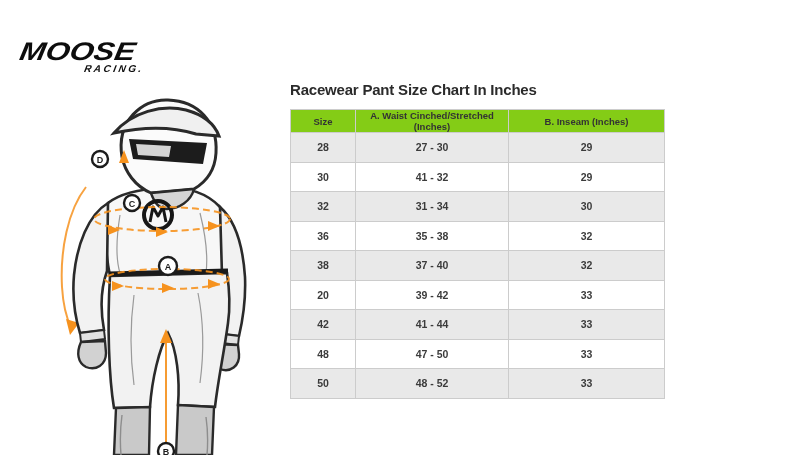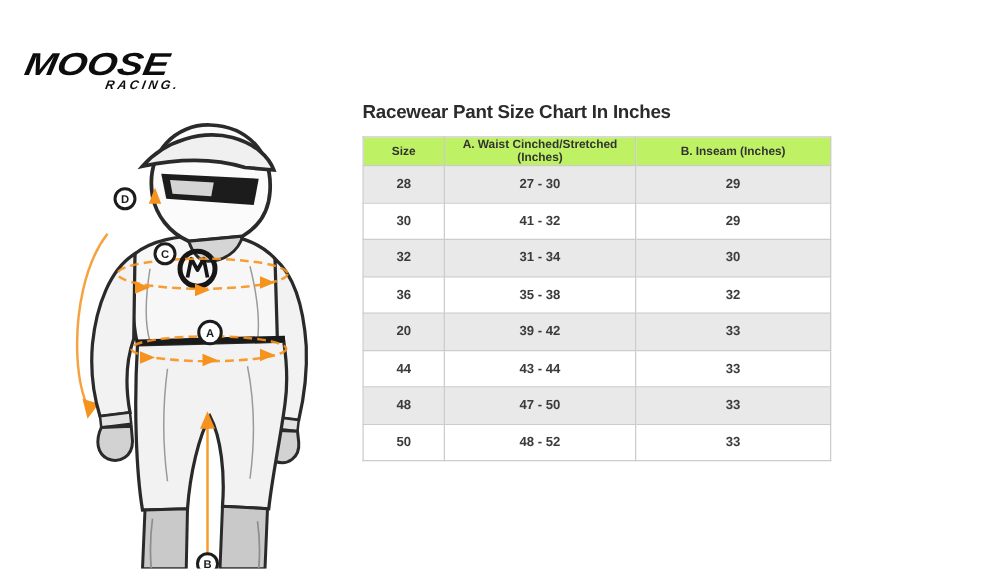--- a/index.html
+++ b/index.html
@@ -39,21 +39,21 @@
   table.size-chart {
     border-collapse:collapse; width:374px; table-layout:fixed;
   }
   .size-chart col.c-size   { width:65px; }
   .size-chart col.c-waist  { width:153px; }
   .size-chart col.c-inseam { width:156px; }
   .size-chart th, .size-chart td {
     border:1px solid #cccccc; text-align:center; vertical-align:middle;
   }
   .size-chart th {
-    height:20px; background:#bef264;
+    height:20px; background:#84cc16;
     font-size:9.5px; font-weight:700; color:#333;
   }
   .size-chart td {
     height:29.5px; font-size:10.5px; font-weight:700; color:#3b3b3b;
     background:#ffffff;
     text-align:center;
   }
   .size-chart tbody tr:nth-child(odd) td { background:#e9e9e9; }
 
   svg text.marker-letter {
@@ -187,27 +187,32 @@
     <td>32</td>
     <td>31 - 34</td>
     <td>30</td>
   </tr>
         <tr>
     <td>36</td>
     <td>35 - 38</td>
     <td>32</td>
   </tr>
         <tr>
+    <td>38</td>
+    <td>37 - 40</td>
+    <td>32</td>
+  </tr>
+        <tr>
     <td>20</td>
     <td>39 - 42</td>
     <td>33</td>
   </tr>
         <tr>
-    <td>44</td>
-    <td>43 - 44</td>
+    <td>42</td>
+    <td>41 - 44</td>
     <td>33</td>
   </tr>
         <tr>
     <td>48</td>
     <td>47 - 50</td>
     <td>33</td>
   </tr>
         <tr>
     <td>50</td>
     <td>48 - 52</td>

